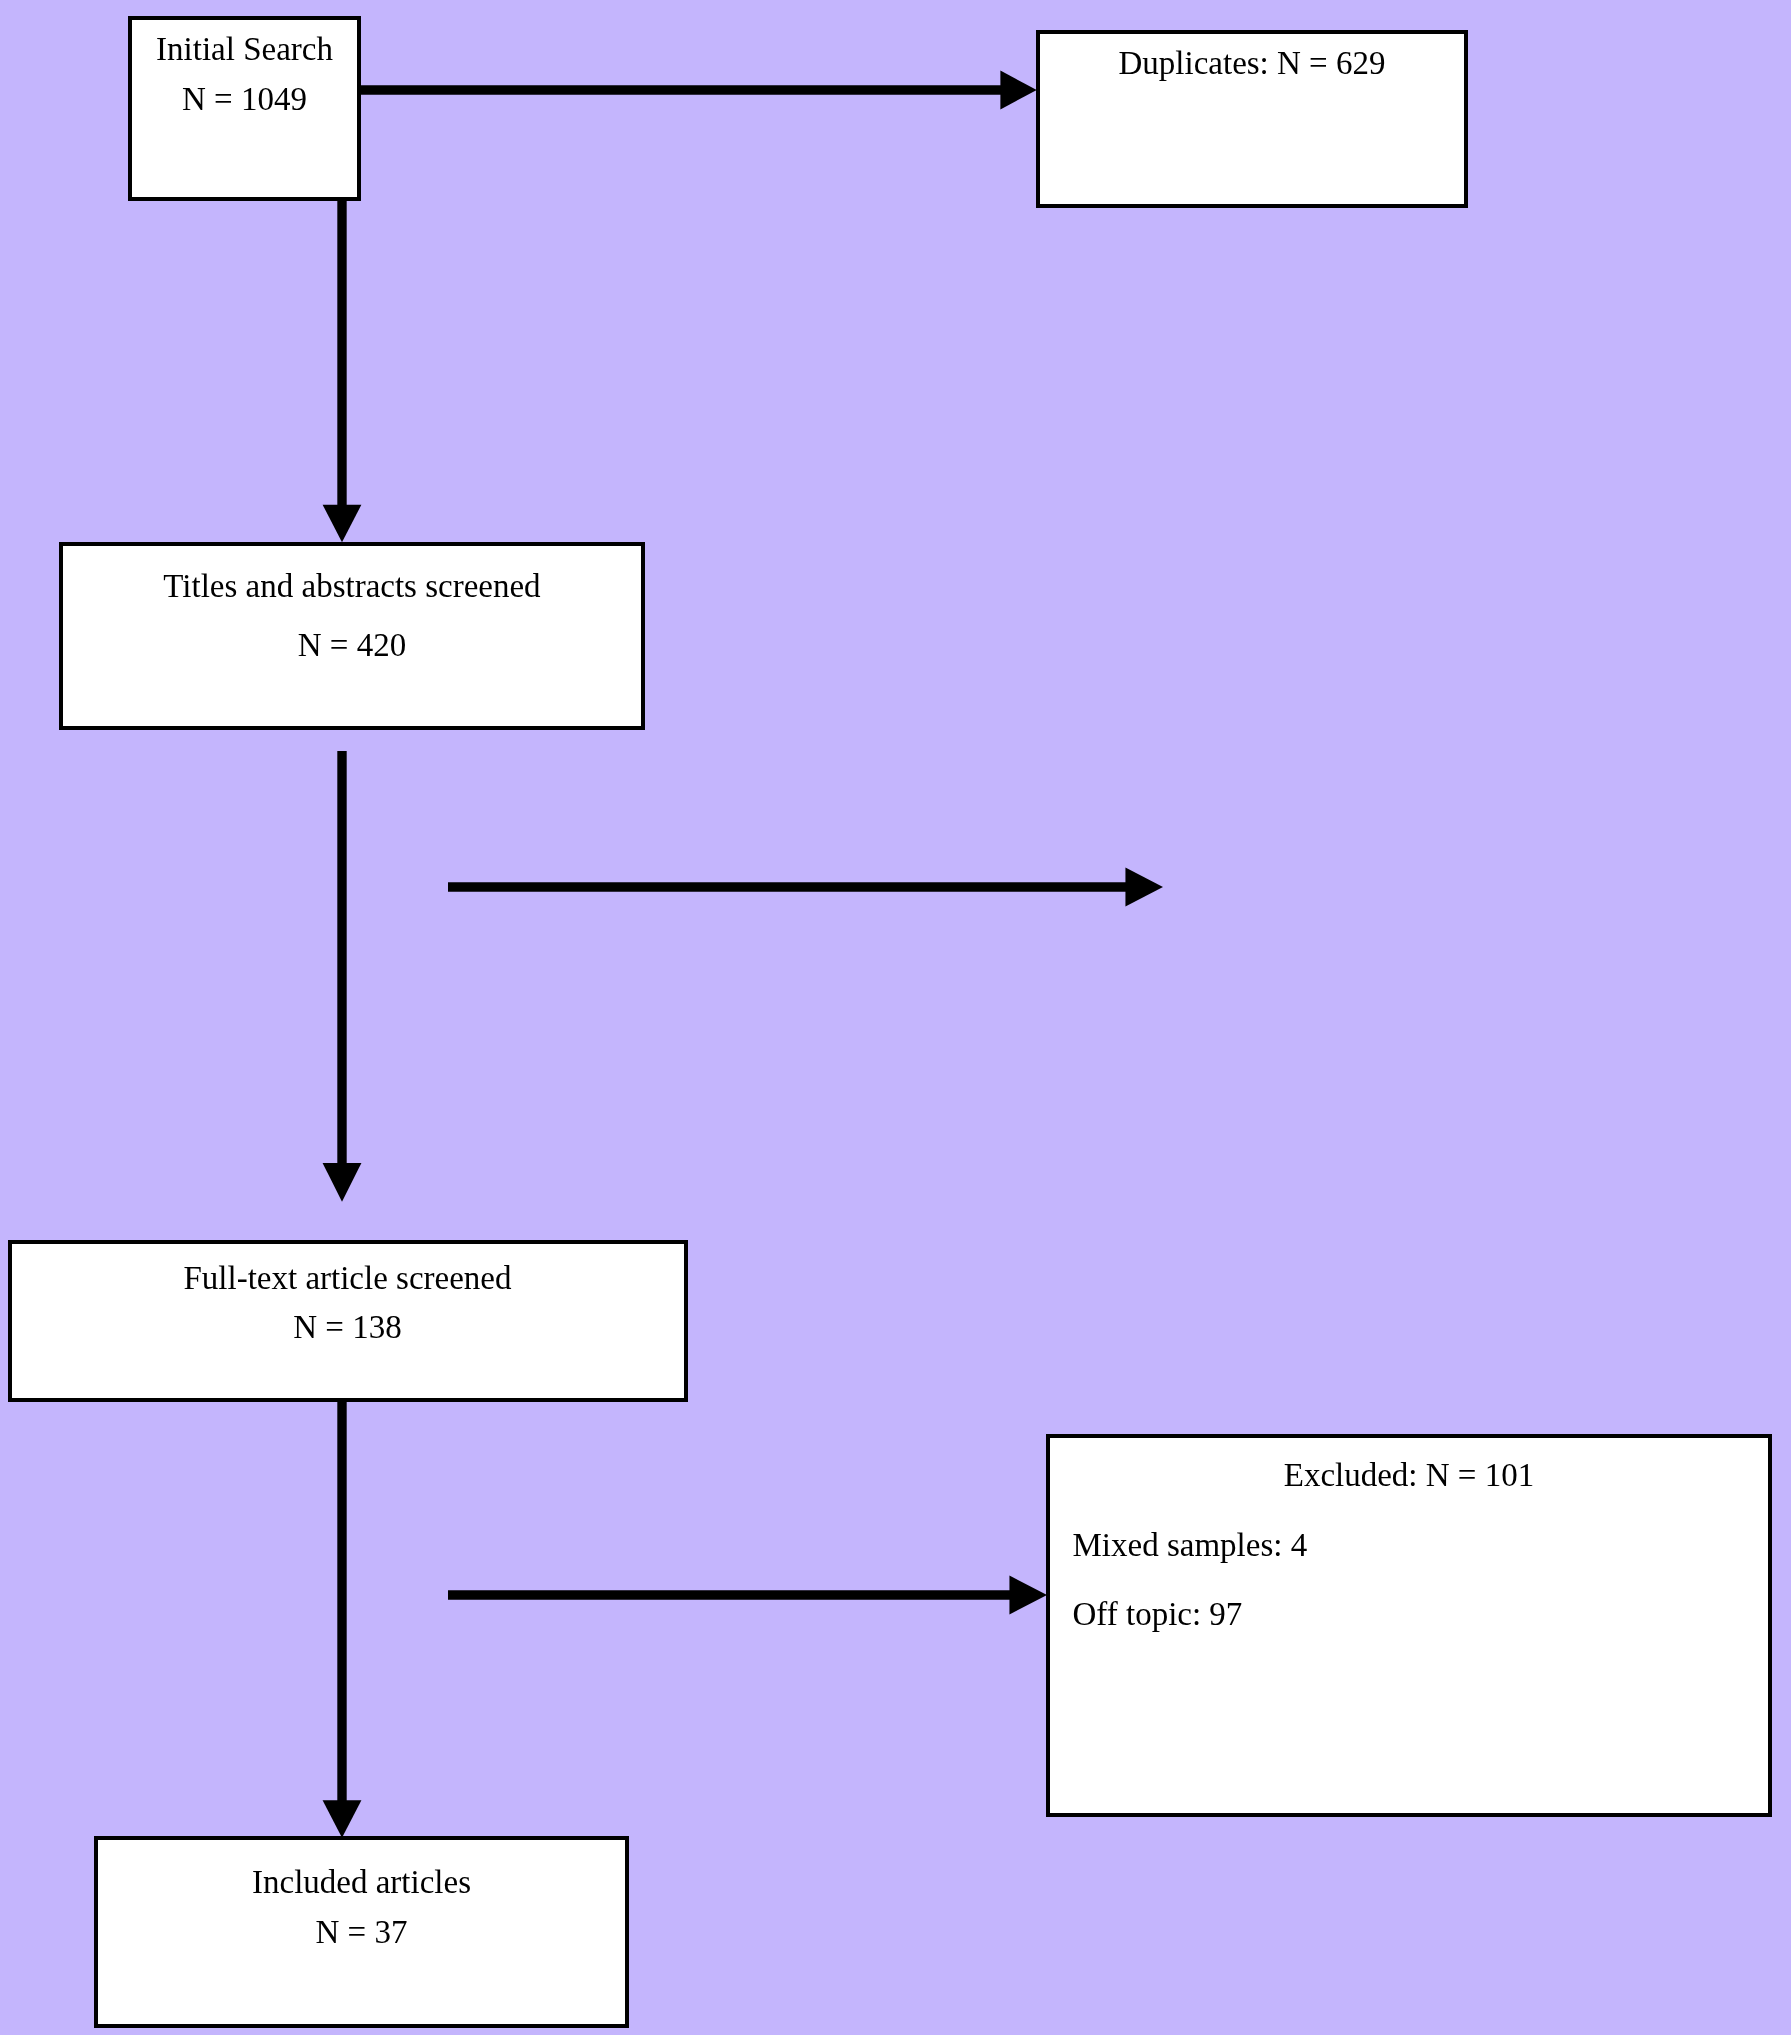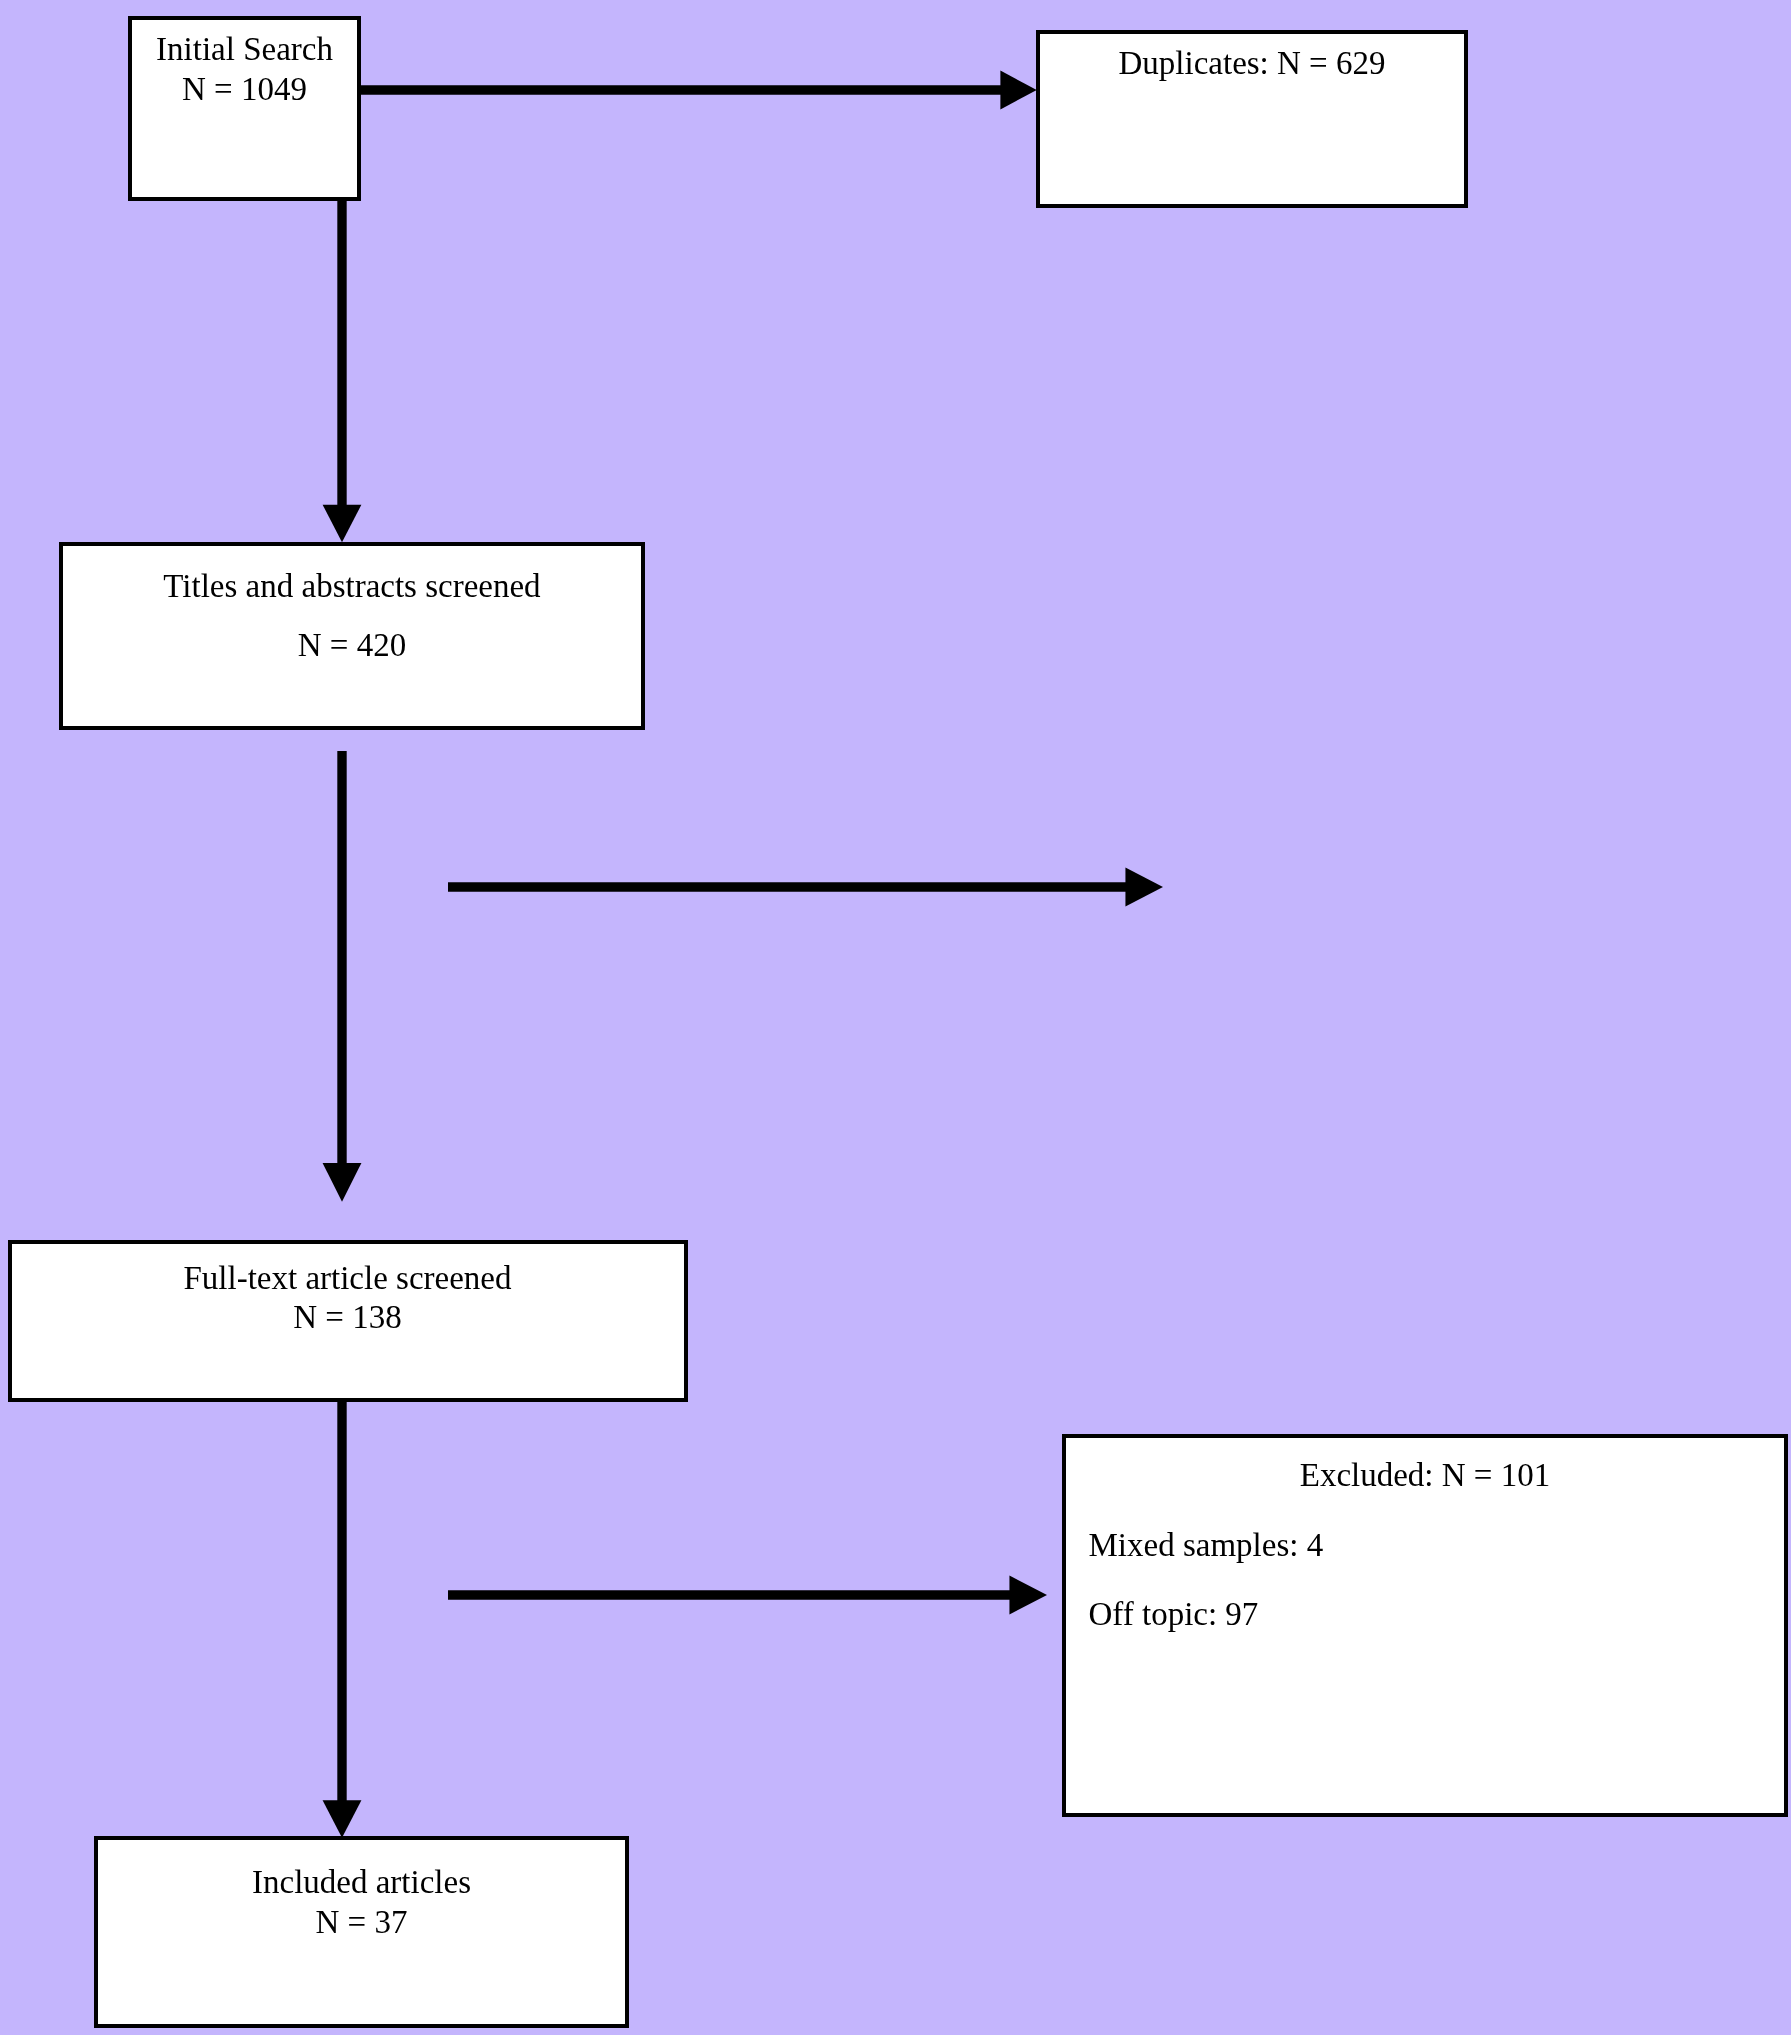--- a/index.html
+++ b/index.html
@@ -41,30 +41,30 @@
   #n-initial      { left: 128px;  top: 15.7px;   width: 233px;  height: 185px; }
   #n-initial .lines { top: 13.8px; }
   #n-duplicates   { left: 1036px; top: 30px;   width: 432px;  height: 178px; }
   #n-duplicates .lines { top: 12.5px; }
   #n-titles       { left: 59px;   top: 542px;  width: 586px;  height: 188px; padding-left: 32px; }
   #n-titles .lines { top: 24px; }
   #n-excluded282  { left: 1163px; top: 609px;  width: 545px;  height: 391px; }
   #n-excluded282 .lines { top: 17.5px; padding: 0 20px; }
   #n-fulltext     { left: 7.5px;   top: 1240px; width: 680px; height: 162px; }
   #n-fulltext .lines { top: 17.5px; }
-  #n-excluded101  { left: 1046px; top: 1434px; width: 726px; height: 383px; margin-left: 16px; }
+  #n-excluded101  { left: 1046px; top: 1434px; width: 726px; height: 383px; }
   #n-excluded101 .lines { top: 21px; padding: 0 22.5px; }
   #n-included     { left: 94px;  top: 1836px; width: 535px;  height: 192px; }
   #n-included .lines { top: 26px; }
 
   .fs-big   { font-size: 33px; }
   .fs-mid   { font-size: 32px; }
   .gap-lg   { margin-top: 25px; }
   .gap-md   { margin-top: 8.8px; }
-  .gap-sm   { margin-top: 6px; }
+  .gap-sm   { margin-top: 16px; }
   .gap-xl   { margin-top: 36px; }
 
   
   .conn { position: absolute; }
   .conn svg { display: block; overflow: visible; }
 </style>
 </head>
 <body>
 
 <div id="canvas">

